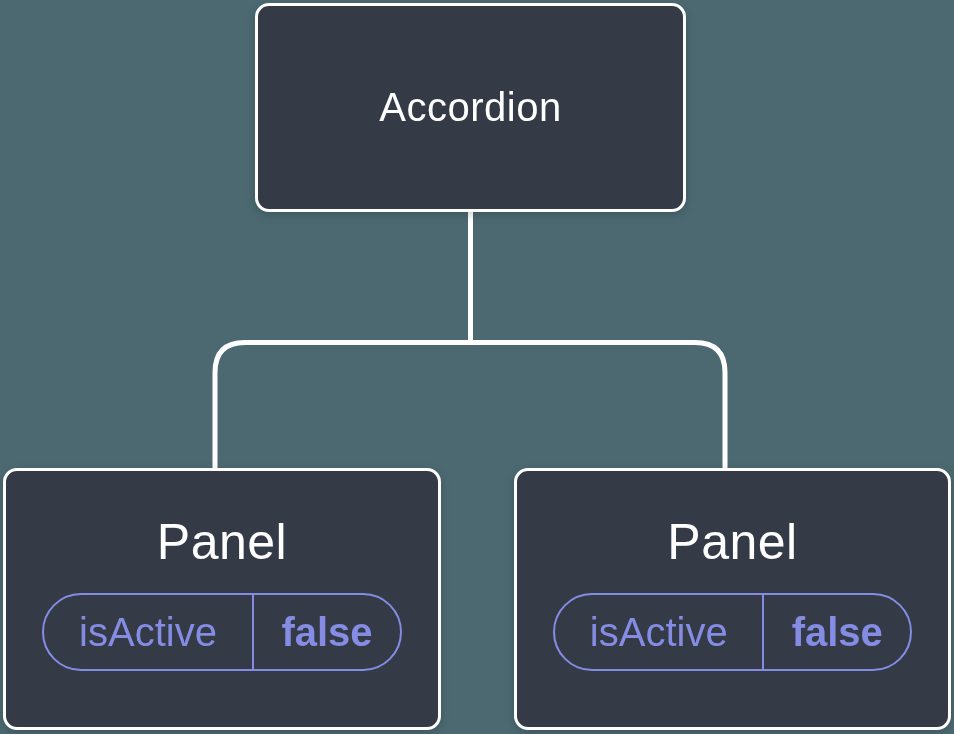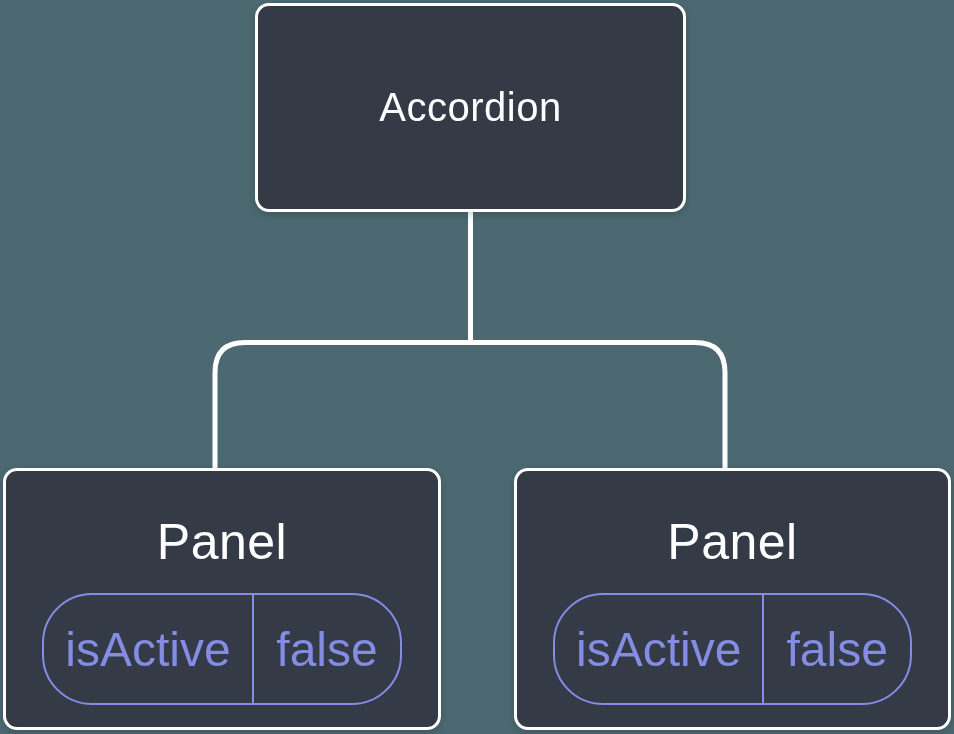--- a/index.html
+++ b/index.html
@@ -64,39 +64,39 @@
     text-align: center;
     font-size: 50px;
     font-weight: 500;
     line-height: 40px;
     letter-spacing: 0.5px;
     color: var(--node-text);
   }
   .state-pill {
     position: absolute;
     left: 36px; right: 36px;
-    top: 122px; height: 112px;
+    top: 122px; height: 78px;
     border: 2px solid var(--state-accent);
     border-radius: 50px;
     display: flex;
     align-items: stretch;
     color: var(--state-accent);
-    font-size: 48px;
+    font-size: 40px;
     font-weight: 400;
   }
   .state-cell {
     display: flex;
     align-items: center;
     justify-content: center;
   }
   .state-cell-key {
     width: 59%;
     border-right: 2px solid var(--state-accent);
   }
-  .state-cell-value { flex: 1; }
+  .state-cell-value { flex: 1; font-weight: bold; }
 </style>
 </head>
 <body>
 
 <div class="canvas">
 
   <svg class="connector-svg" viewBox="0 0 954 734" aria-hidden="true">
     <path d="M470.5,209 L470.5,345"></path>
     <path d="M215,470 L215,372.5 Q215,342.5 245,342.5 L695,342.5 Q725,342.5 725,372.5 L725,470"></path>
   </svg>

